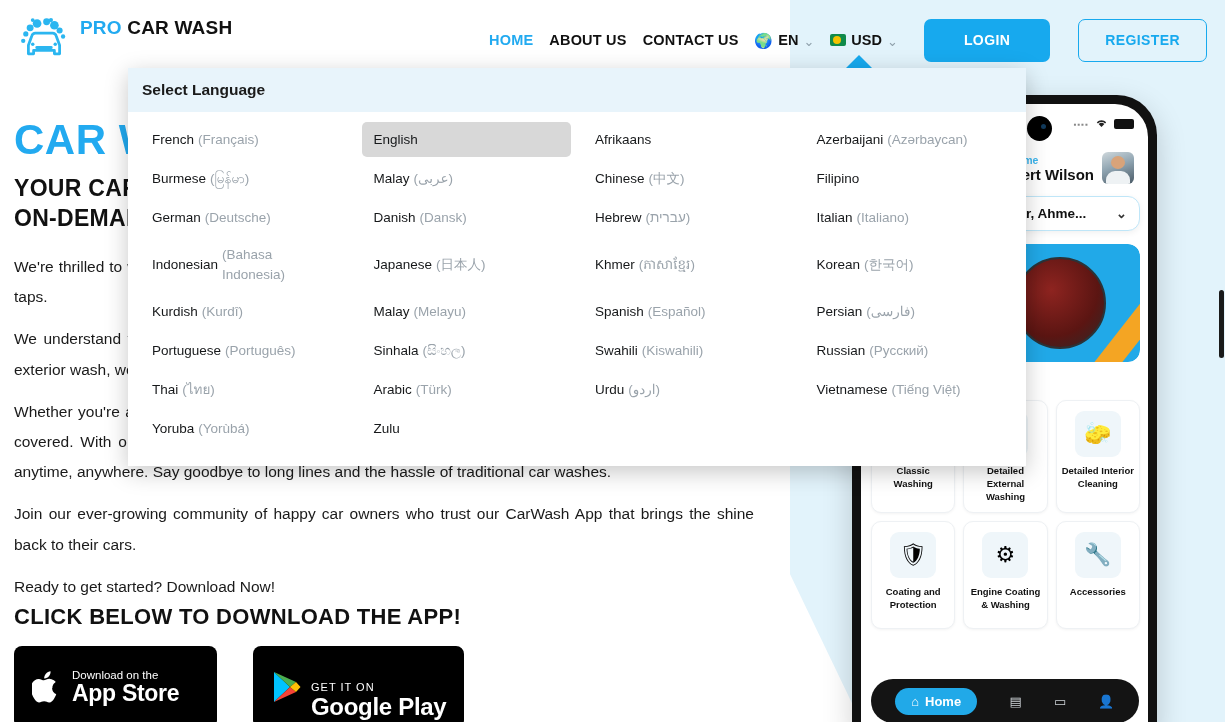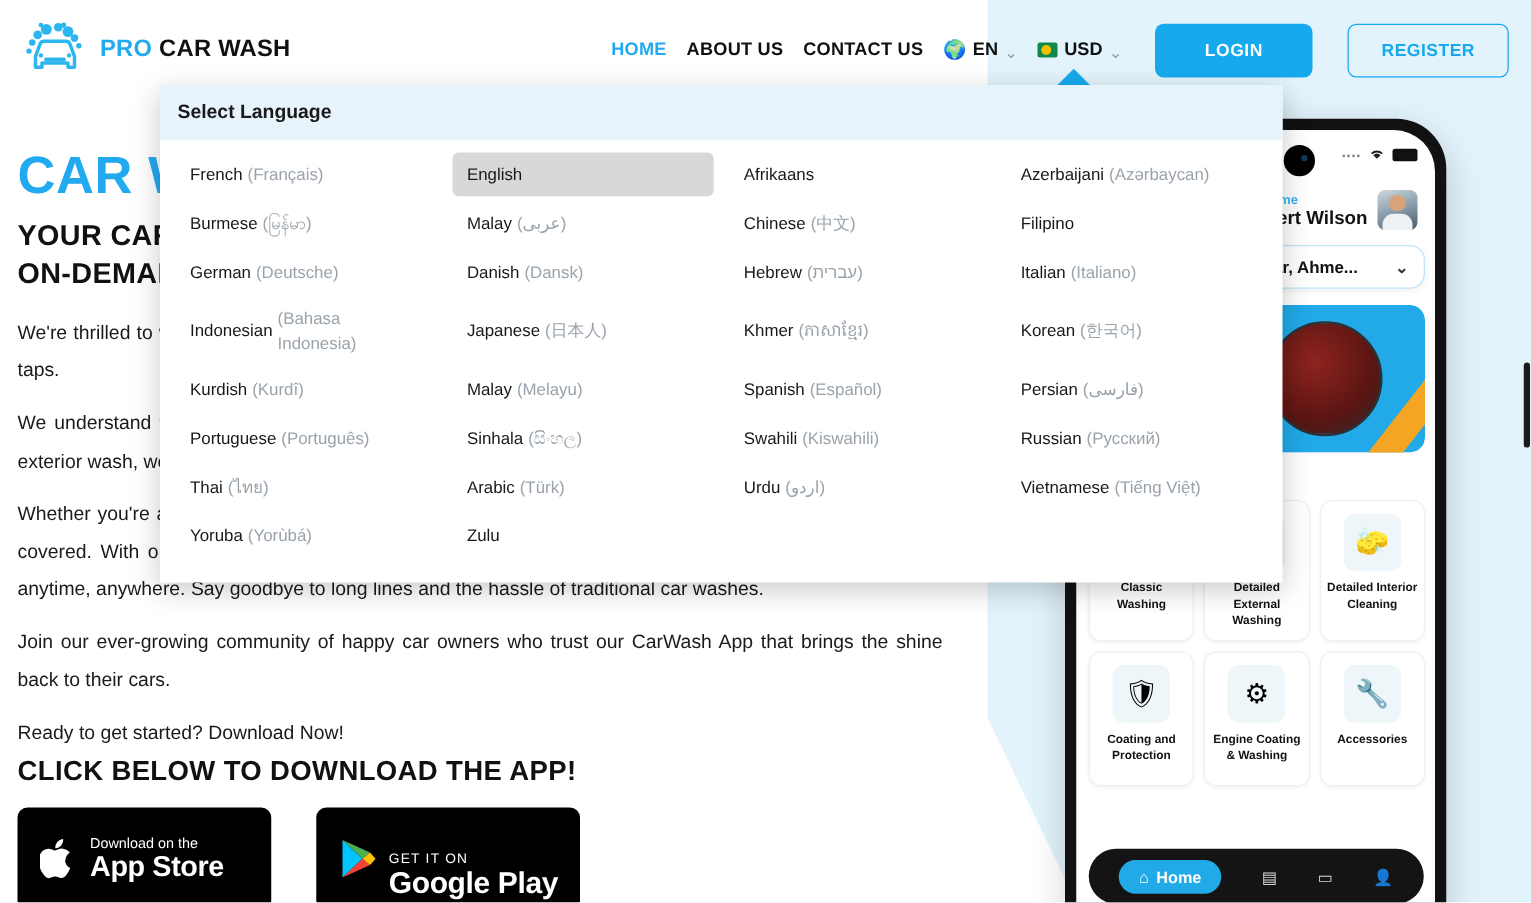--- a/index.html
+++ b/index.html
@@ -43,21 +43,21 @@
   
   .header {
     position: absolute;
     top: 0; left: 0; right: 0;
     height: 80px;
     z-index: 30;
     display: flex;
     align-items: center;
     padding: 0 18px 0 18px;
   }
-  .brand { display: flex; align-items: center; gap: 10px; }
+  .brand { display: flex; gap: 10px; }
   .brand-logo { width: 52px; height: 46px; display: block; }
   .brand-name {
     font-size: 19px; font-weight: bold; letter-spacing: .2px;
     color: #111; white-space: nowrap;
   }
   .brand-name .pro { color: #22aaf0; }
 
   .nav {
     margin-left: auto;
     display: flex; align-items: center; gap: 16px;

